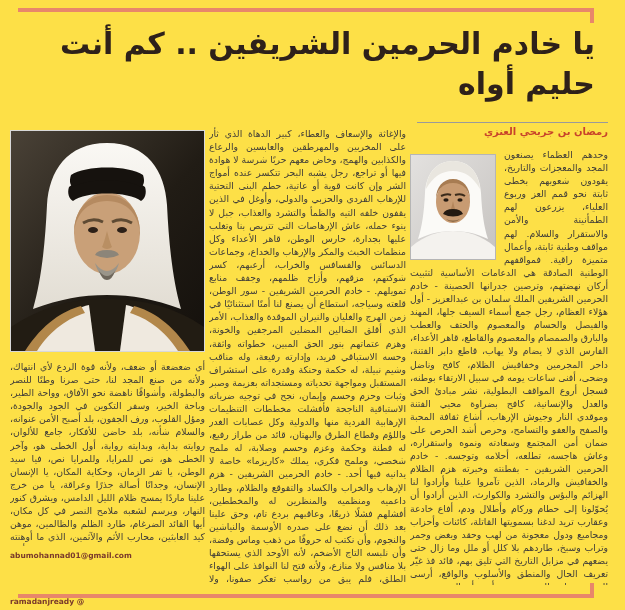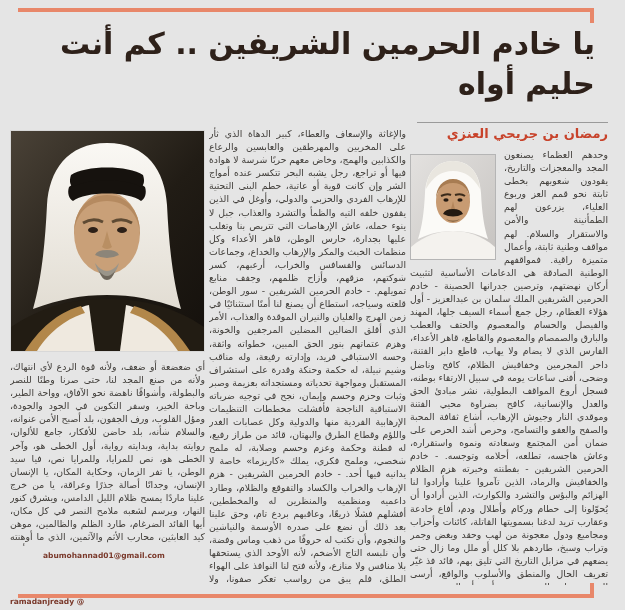--- a/index.html
+++ b/index.html
@@ -1,19 +1,19 @@
 <!DOCTYPE html>
 <html lang="ar" dir="rtl"><head>
 <meta charset="utf-8">
 <style>
   html,body{margin:0;padding:0;background:#ffffff;}
   .page{
     position:relative;
     width:625px;height:610px;
-    background:#e5e5e5;
+    background:#fde047;
     overflow:hidden;
     font-family:"DejaVu Sans",sans-serif;
     direction:rtl;
   }
   
   .bar{position:absolute;background:#e8876a;}
   .bar-top{left:18px;top:8px;width:576px;height:4px;}
   .tick-top{left:590px;top:8px;width:4px;height:15px;}
   .bar-bottom{left:18px;top:594px;width:576px;height:4px;}
   .tick-bottom{left:590px;top:583px;width:4px;height:15px;}
@@ -22,21 +22,21 @@
   .headline{
     position:absolute;top:24px;right:30px;width:565px;
     text-align:right;color:#2e211a;font-weight:bold;
     font-size:30px;line-height:40px;letter-spacing:-0.5px;
   }
 
   
   .byline-rule{position:absolute;left:417px;top:122px;width:191px;height:1px;background:#9a9a9a;}
   .byline{
     position:absolute;left:417px;top:126px;width:191px;
-    text-align:right;color:#c8432b;font-weight:bold;font-size:13px;
+    text-align:right;color:#c8432b;font-weight:bold;font-size:10px;
   }
 
   
   .col{
     position:absolute;
     text-align:justify;
     direction:rtl;
     color:#3f3c38;
     font-size:9.3px;line-height:13.1px;
     overflow:hidden;
@@ -62,21 +62,21 @@
     background:#1c1813;
   }
   .king-photo svg{display:block;}
 
   
   .contact{
     position:absolute;left:10px;direction:ltr;text-align:left;
     color:#7a392b;font-size:7.5px;font-weight:bold;
     font-family:"DejaVu Sans",sans-serif;
   }
-  .contact.email{top:551px;margin-left:33px;}
+  .contact.email{top:551px;}
   .contact.handle{top:597px;}
 </style>
 </head>
 <body>
 
 <div class="page">
 
   <div class="bar bar-top"></div>
   <div class="bar tick-top"></div>
   <div class="bar bar-bottom"></div>

